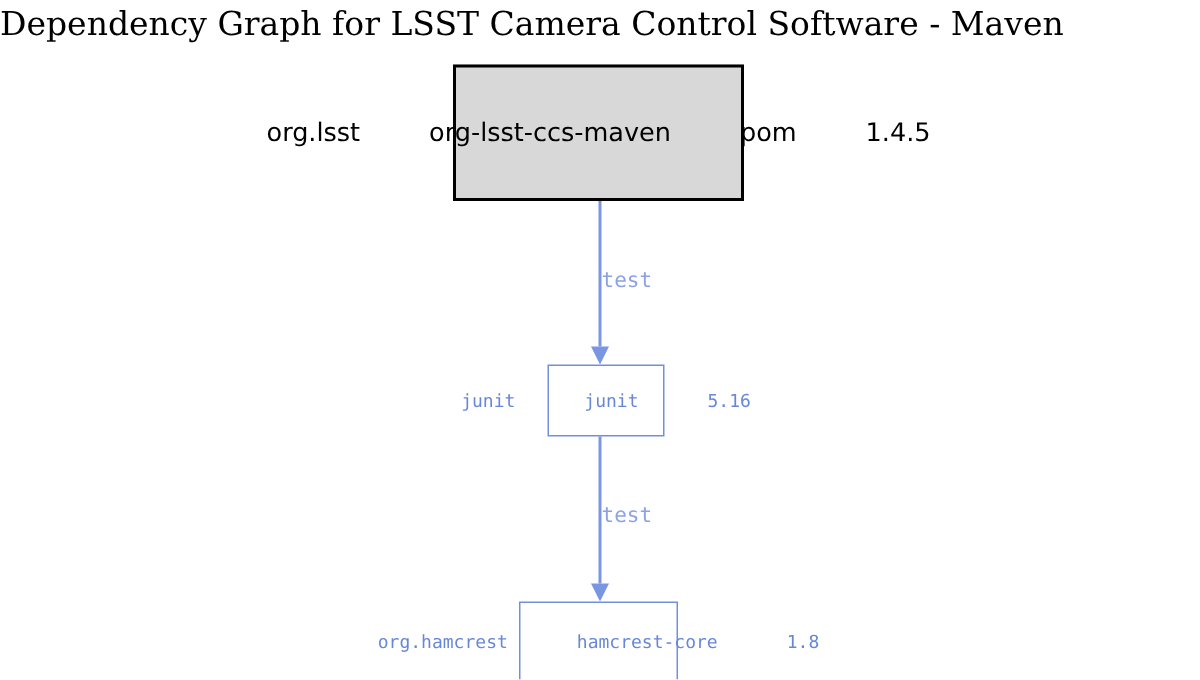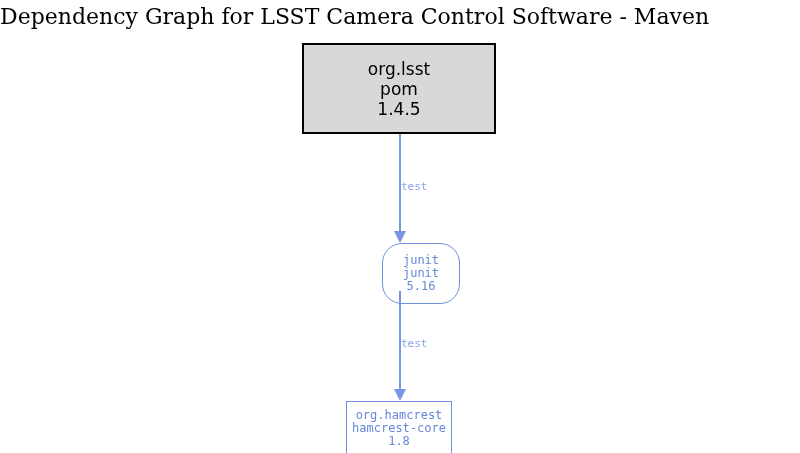--- a/index.html
+++ b/index.html
@@ -24,25 +24,26 @@
     font-family: "DejaVu Serif", serif;
     font-size: 22px;
     line-height: 28px;
     color: #000000;
     white-space: nowrap;
   }
   .node {
     position: absolute;
     box-sizing: border-box;
     display: flex;
-    flex-direction: column;
+    flex-direction: row;
     align-items: center;
     justify-content: center;
     text-align: center;
     white-space: nowrap;
+    gap: 46px;
   }
   .node-root {
     left: 302px;
     top: 43px;
     width: 194px;
     height: 91px;
     background: var(--root_fill, #d8d8d8);
     border: 2px solid var(--root_border, #000000);
     color: #000000;
     font-size: 17px;
@@ -50,25 +51,24 @@
   }
   .node-dep {
     background: #ffffff;
     border: 1.5px solid var(--node_border, #7090dd);
     color: var(--node_text, #6787d8);
     font-family: "DejaVu Sans Mono", monospace;
     font-size: 12px;
     line-height: 13px;
   }
   .node-junit {
-    left: 382px;
+    left: 365px;
     top: 243px;
     width: 78px;
-    height: 61px;
-    border-radius: 20px;
+    height: 48px;
   }
   .node-hamcrest {
     left: 346px;
     top: 401px;
     width: 106px;
     height: 54px;
   }
   .edge-line {
     position: absolute;
     left: 399px;
@@ -85,36 +85,37 @@
     border-left: 6px solid transparent;
     border-right: 6px solid transparent;
     border-top: 12px solid var(--edge, #7a96e2);
   }
   .arrowhead-1 { top: 231px; }
   .arrowhead-2 { top: 389px; }
   .edge-label {
     position: absolute;
     left: 401px;
     font-family: "DejaVu Sans Mono", monospace;
-    font-size: 11px;
+    font-size: 14px;
     line-height: 12px;
     color: var(--edge_label, #8ba3e6);
   }
   .edge-label-1 { top: 181px; }
   .edge-label-2 { top: 338px; }
 </style>
 </head>
 <body>
 
 <div class="canvas">
 
   <div class="graph-title">Dependency Graph for LSST Camera Control Software - Maven</div>
 
   <div class="node node-root">
     <span>org.lsst</span>
+    <span>org-lsst-ccs-maven</span>
     <span>pom</span>
     <span>1.4.5</span>
   </div>
 
   <div class="edge-line edge-line-1"></div>
   <div class="arrowhead arrowhead-1"></div>
   <div class="edge-label edge-label-1">test</div>
 
   <div class="node node-dep node-junit">
     <span>junit</span>

